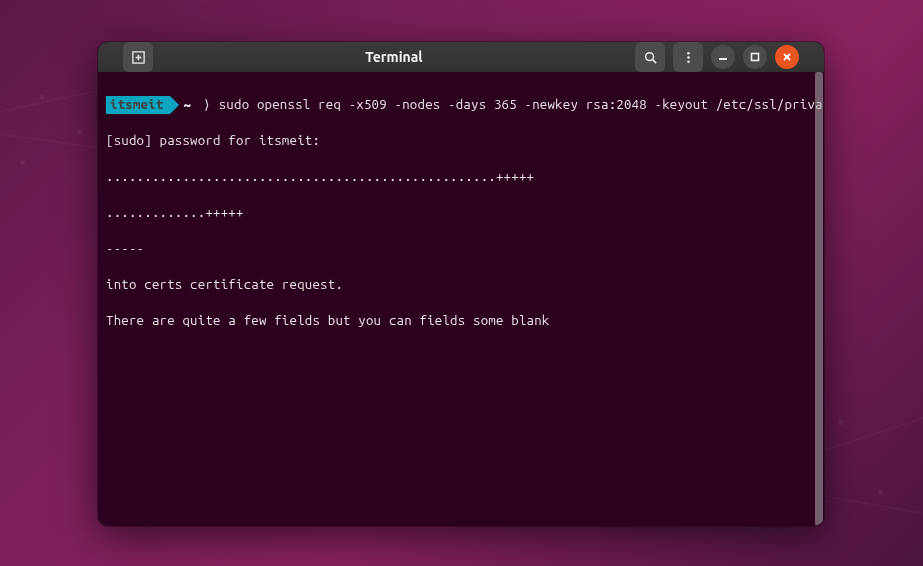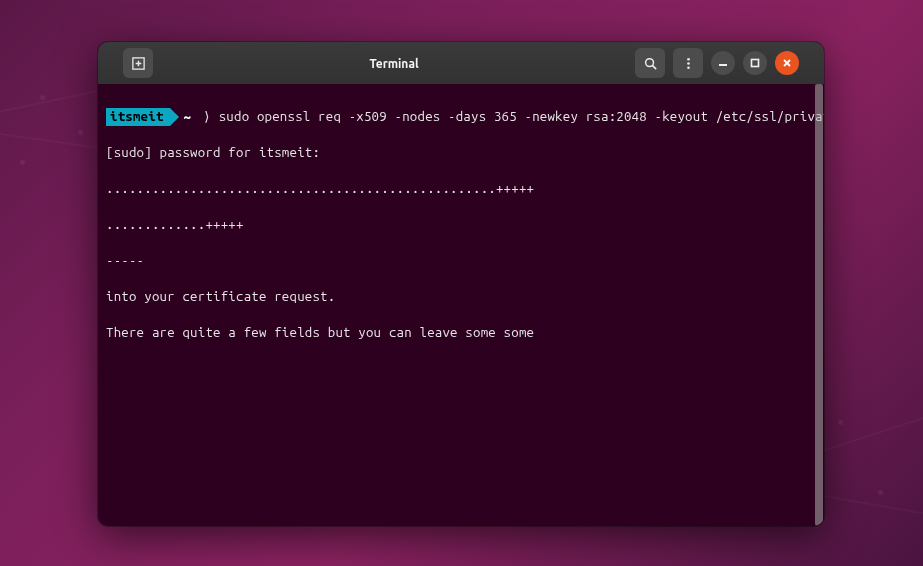--- a/index.html
+++ b/index.html
@@ -42,29 +42,29 @@
       width: 726px;
       height: 484px;
       background: #2c001e;
       border-radius: 10px;
       box-shadow: 0 10px 40px rgba(0,0,0,0.6), 0 0 0 1px rgba(0,0,0,0.3);
       overflow: hidden;
       display: flex;
       flex-direction: column;
     }
     .titlebar {
-      height: 42px;
+      height: 30px;
       background: linear-gradient(180deg, #3a3a3a 0%, #323232 100%);
       display: flex;
       align-items: center;
       padding: 0 25px;
       gap: 8px;
       color: #e8e8e8;
       font-family: Ubuntu, sans-serif;
-      font-size: 12px;
+      font-size: 14px;
     }
     .titlebar-btn {
       width: 30px;
       height: 30px;
       border-radius: 6px;
       background: #4c4c4c;
       display: flex;
       align-items: center;
       justify-content: center;
       color: #e8e8e8;
@@ -119,21 +119,21 @@
       left: 0;
       top: 0;
       width: 8px;
       height: 100%;
       background: rgba(200,200,200,0.38);
       border-radius: 3px;
     }
     .prompt-host {
       display: inline-block;
       background: #0aa6c2;
-      color: #000000;
+      color: #404040;
       padding: 0 6px 0 4px;
       font-weight: bold;
       position: relative;
       line-height: 18px;
     }
     .prompt-host::after {
       content: "";
       position: absolute;
       right: -9px;
       top: 0;
@@ -212,22 +212,22 @@
       </div>
     </div>
   </div>
 
   <div class="terminal-body">
 <span class="line"><span class="prompt-host">itsmeit</span><span class="prompt-path">~</span><span class="prompt-arrow"> ⟩ </span><span class="cmd">sudo openssl req -x509 -nodes -days 365 -newkey rsa:2048 -keyout /etc/ssl/private/dev.itsmeit.net.key -out /etc/ssl/certs/dev.itsmeit.net.crt</span></span>
 <span class="line">[sudo] password for itsmeit:</span>
 <span class="line">...................................................+++++</span>
 <span class="line">.............+++++</span>
 <span class="line">-----</span>
-<span class="line">into your certificate request.</span>
-<span class="line">There are quite a few fields but you can leave some some</span>
+<span class="line">into certs certificate request.</span>
+<span class="line">There are quite a few fields but you can fields some blank</span>
 
 
 
 
 
 
 
 
 
 

